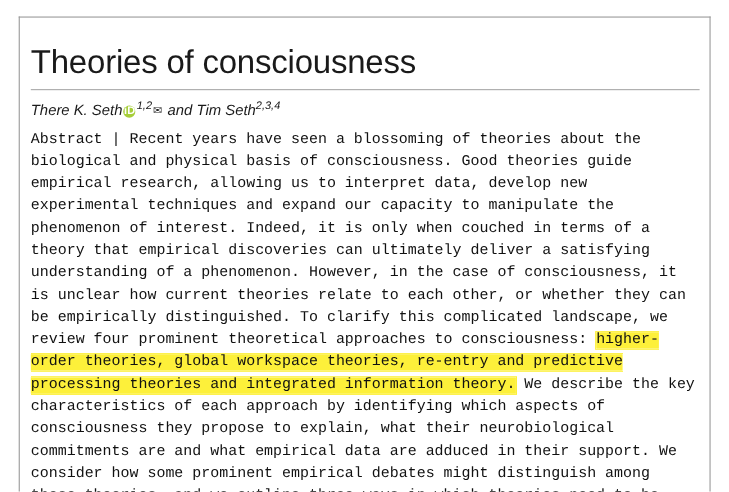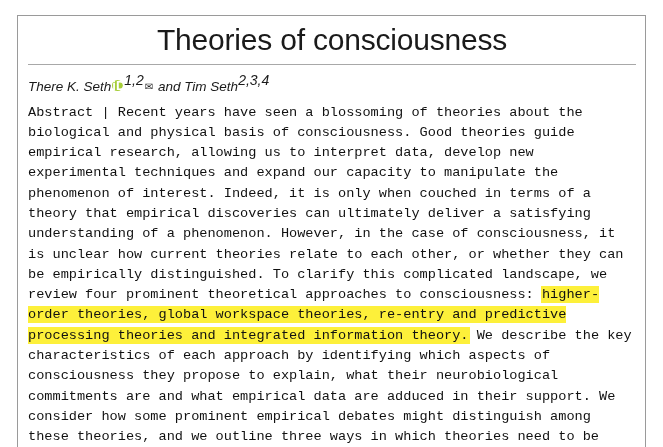--- a/index.html
+++ b/index.html
@@ -59,51 +59,50 @@
     left: 28px;
     top: 22px;
     width: 608px;
   }
   .title {
     font-size: 30px;
     line-height: 36px;
     font-weight: normal;
     color: #1a1a1a;
     letter-spacing: -0.2px;
-    margin: 0 0 6px 0;
+    margin: 17px 0 6px 0;
     font-family: "Liberation Sans", sans-serif;
-    text-align: center;
   }
   .title-rule {
     height: 1px;
     background: #a8a8a8;
     margin: 2px 0 7px 0;
     width: 608px;
   }
   .authors {
     font-size: 13.5px;
     font-style: italic;
     color: #1a1a1a;
     margin-bottom: 8px;
     line-height: 16px;
     white-space: nowrap;
   }
   .authors .sup {
-    font-size: 14px;
+    font-size: 10px;
     font-style: italic;
     vertical-align: super;
   }
   .orcid {
     display: inline-block;
     width: 11px;
     height: 11px;
     border-radius: 50%;
     background: #a6ce39;
     color: #ffffff;
-    font-size: 13px;
+    font-size: 10px;
     font-style: normal;
     font-weight: bold;
     line-height: 11px;
     text-align: center;
     vertical-align: 1px;
     margin: 0 1px;
     font-family: "Liberation Sans", sans-serif;
   }
   .mail {
     display: inline-block;

